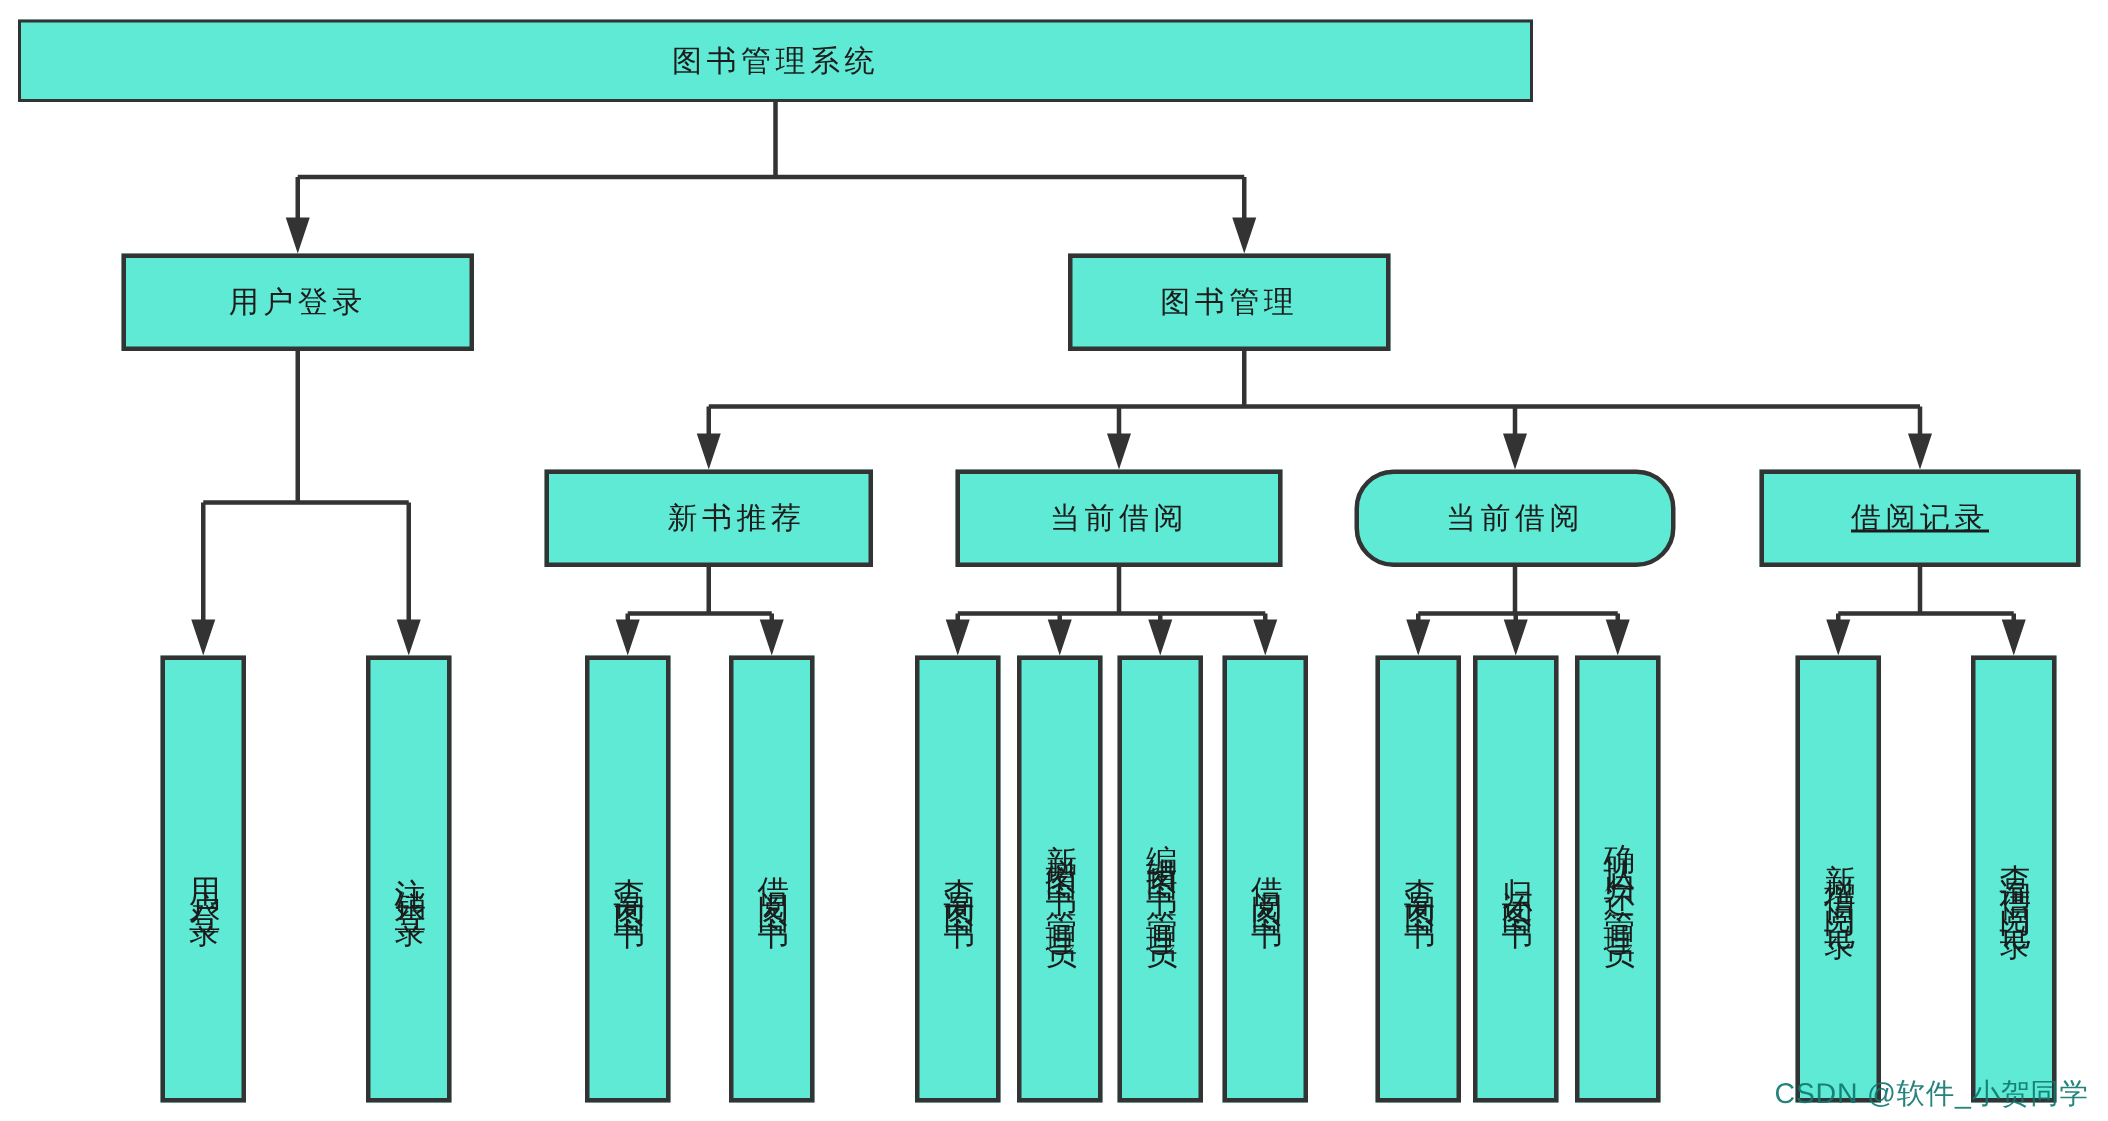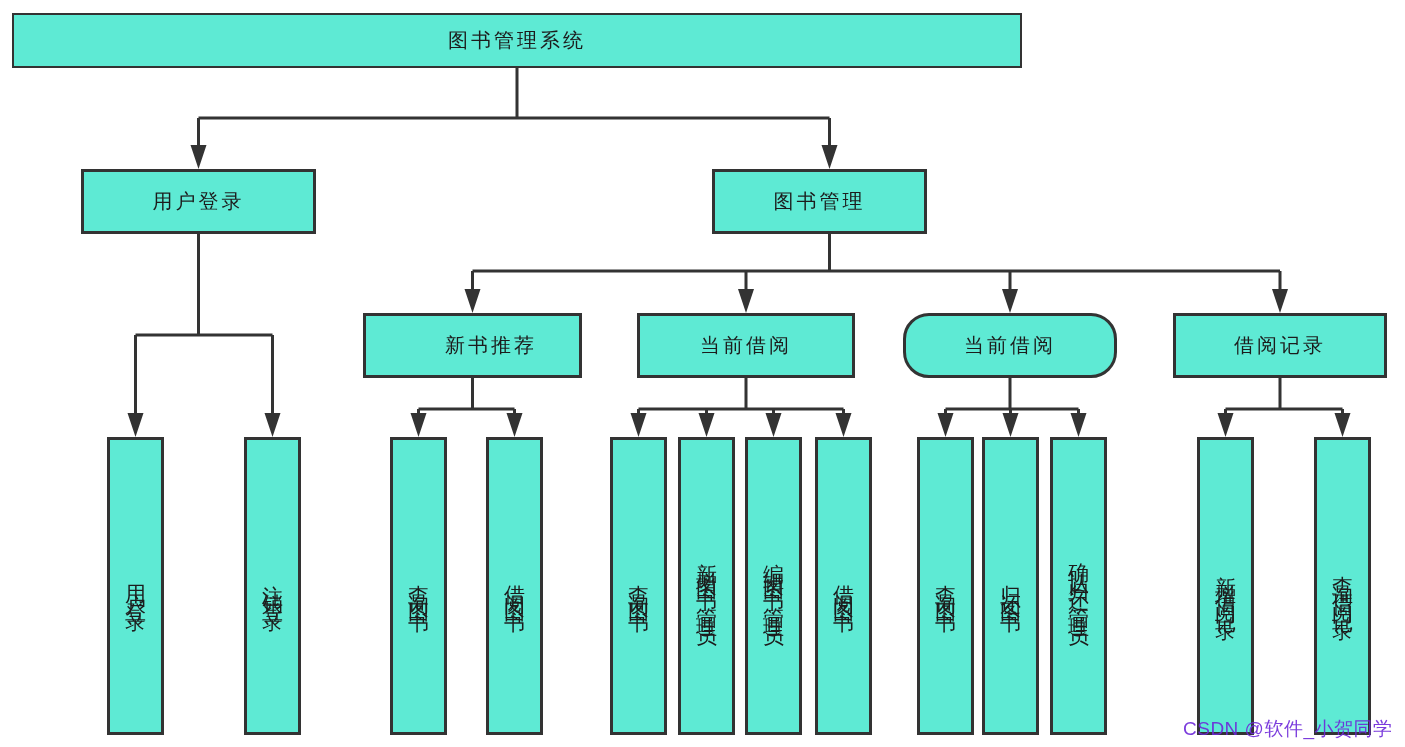--- a/index.html
+++ b/index.html
@@ -31,21 +31,21 @@
     font-size:21px;
     letter-spacing:9px;
     white-space:nowrap;
     color:#1c1c1c;
   }
   .watermark{
     position:absolute;
     left:1183px;top:716px;
     font-size:19px;
     letter-spacing:0.5px;
-    color:#6d28d9;
+    color:#0f766e;
     opacity:0.9;
     z-index:5;
     white-space:nowrap;
   }
 </style>
 </head>
 <body>
 
 <div class="canvas">
 
@@ -81,21 +81,21 @@
   </svg>
 
   <div class="box hbox topbox" style="left:12px;top:13px;width:1010px;height:55px;">图书管理系统</div>
 
   <div class="box hbox" style="left:81px;top:169px;width:235px;height:65px;">用户登录</div>
   <div class="box hbox" style="left:712px;top:169px;width:215px;height:65px;">图书管理</div>
 
   <div class="box hbox" style="left:363px;top:313px;width:219px;height:65px;padding-left:37px;">新书推荐</div>
   <div class="box hbox" style="left:637px;top:313px;width:218px;height:65px;">当前借阅</div>
   <div class="box hbox" style="left:903px;top:313px;width:214px;height:65px;border-radius:26px;">当前借阅</div>
-  <div class="box hbox" style="left:1173px;top:313px;width:214px;height:65px;">借阅记录</div>
+  <div class="box hbox" style="left:1173px;top:313px;width:214px;height:65px;text-decoration:underline;">借阅记录</div>
 
   <div class="box leaf" style="left:107px;">
     <span class="vtext">用户登录</span>
   </div>
   <div class="box leaf" style="left:244px;">
     <span class="vtext">注销登录</span>
   </div>
 
   <div class="box leaf" style="left:390px;">
     <span class="vtext">查询图书</span>

